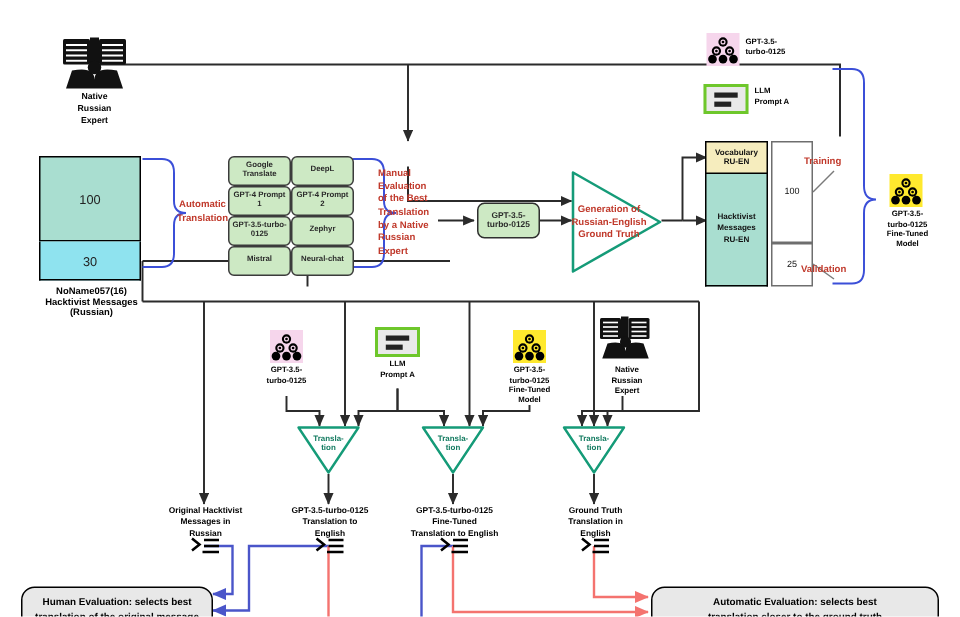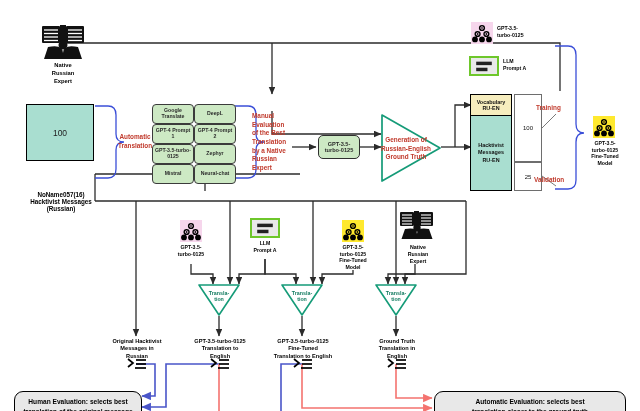--- a/index.html
+++ b/index.html
@@ -154,20 +154,21 @@
       </g>
     </svg>
   </div>
   <div class="expertcap" style="left:28px;top:46px;width:70px;">
     <div>Native</div>
     <div>Russian</div>
     <div>Expert</div>
   </div>
 
   <div class="node bar-top" style="left:26px;top:88px;width:68px;height:57px;">100</div>
+  <div class="node bar-bot" style="left:26px;top:145px;width:68px;height:26px;">30</div>
   <div class="lbl cap" style="left:6px;top:175px;width:110px;">
     <div>NoName057(16)</div>
     <div>Hacktivist Messages</div>
     <div>(Russian)</div>
   </div>
 
   <div class="redtext ctr" style="left:112px;top:117px;width:46px;">
     <div>Automatic</div>
     <div>Translation</div>
   </div>

